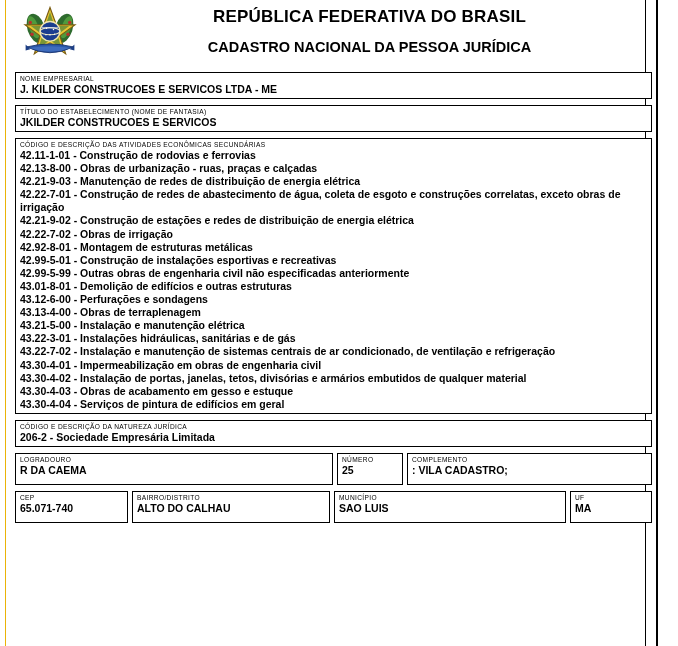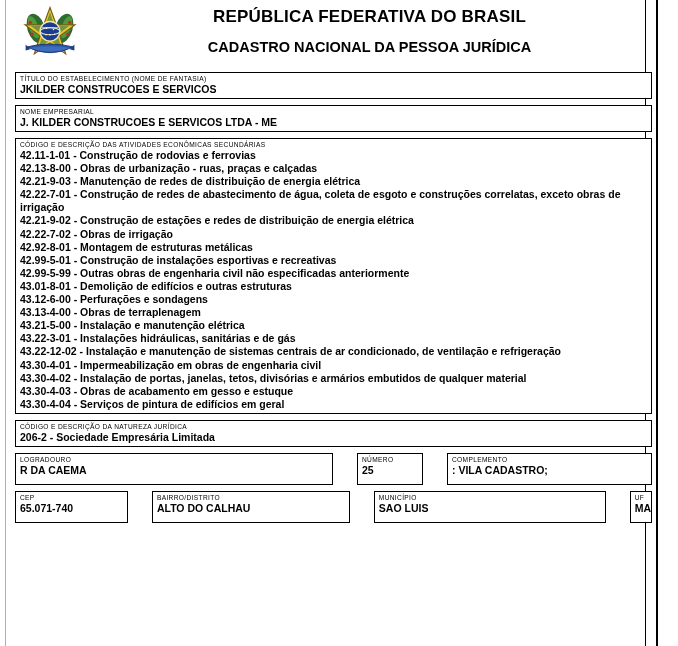--- a/index.html
+++ b/index.html
@@ -122,21 +122,21 @@
     font-size: 10.5px;
     font-weight: bold;
     color: #000;
     line-height: 13.1px;
     padding-left: 4px;
     padding-right: 5px;
   }
 
   
   .addr-row { display: flex; margin-top: 6px; }
-  .addr-row > .box { margin-right: 24px; }
+  .addr-row > .box { margin-right: 4px; }
   .addr-row > .box:last-child { margin-right: 0; }
 
   .h-addr { height: 32px; }
 
   .w-logradouro { width: 318px; }
   .w-numero { width: 66px; }
   .w-compl { flex: 1; }
 
   .w-cep { width: 113px; }
   .w-bairro { width: 198px; }
@@ -185,48 +185,48 @@
           </svg>
         </div>
         <div class="titles">
           <div class="title1">REPÚBLICA FEDERATIVA DO BRASIL</div>
           <div class="title2">CADASTRO NACIONAL DA PESSOA JURÍDICA</div>
         </div>
       </div>
 
 
       <div class="box fullbox">
+        <div class="lbl">NOME EMPRESARIAL</div>
+        <div class="val">J. KILDER CONSTRUCOES E SERVICOS LTDA - ME</div>
+      </div>
+
+      <div class="box fullbox">
         <div class="lbl">TÍTULO DO ESTABELECIMENTO (NOME DE FANTASIA)</div>
         <div class="val">JKILDER CONSTRUCOES E SERVICOS</div>
-      </div>
-
-      <div class="box fullbox">
-        <div class="lbl">NOME EMPRESARIAL</div>
-        <div class="val">J. KILDER CONSTRUCOES E SERVICOS LTDA - ME</div>
       </div>
 
 
       <div class="box fullbox">
         <div class="lbl">CÓDIGO E DESCRIÇÃO DAS ATIVIDADES ECONÔMICAS SECUNDÁRIAS</div>
         <div class="sec-list" id="sec-list">
             <div class="sec-item">42.11-1-01 - Construção de rodovias e ferrovias</div>
             <div class="sec-item">42.13-8-00 - Obras de urbanização - ruas, praças e calçadas</div>
             <div class="sec-item">42.21-9-03 - Manutenção de redes de distribuição de energia elétrica</div>
             <div class="sec-item">42.22-7-01 - Construção de redes de abastecimento de água, coleta de esgoto e construções correlatas, exceto obras de irrigação</div>
             <div class="sec-item">42.21-9-02 - Construção de estações e redes de distribuição de energia elétrica</div>
             <div class="sec-item">42.22-7-02 - Obras de irrigação</div>
             <div class="sec-item">42.92-8-01 - Montagem de estruturas metálicas</div>
             <div class="sec-item">42.99-5-01 - Construção de instalações esportivas e recreativas</div>
             <div class="sec-item">42.99-5-99 - Outras obras de engenharia civil não especificadas anteriormente</div>
             <div class="sec-item">43.01-8-01 - Demolição de edifícios e outras estruturas</div>
             <div class="sec-item">43.12-6-00 - Perfurações e sondagens</div>
             <div class="sec-item">43.13-4-00 - Obras de terraplenagem</div>
             <div class="sec-item">43.21-5-00 - Instalação e manutenção elétrica</div>
             <div class="sec-item">43.22-3-01 - Instalações hidráulicas, sanitárias e de gás</div>
-            <div class="sec-item">43.22-12-02 - Instalação e manutenção de sistemas centrais de ar condicionado, de ventilação e refrigeração</div>
+            <div class="sec-item">43.22-7-02 - Instalação e manutenção de sistemas centrais de ar condicionado, de ventilação e refrigeração</div>
             <div class="sec-item">43.30-4-01 - Impermeabilização em obras de engenharia civil</div>
             <div class="sec-item">43.30-4-02 - Instalação de portas, janelas, tetos, divisórias e armários embutidos de qualquer material</div>
             <div class="sec-item">43.30-4-03 - Obras de acabamento em gesso e estuque</div>
             <div class="sec-item">43.30-4-04 - Serviços de pintura de edifícios em geral</div>
           </div>
       </div>
 
       <div class="box fullbox">
         <div class="lbl">CÓDIGO E DESCRIÇÃO DA NATUREZA JURÍDICA</div>
         <div class="val">206-2 - Sociedade Empresária Limitada</div>

